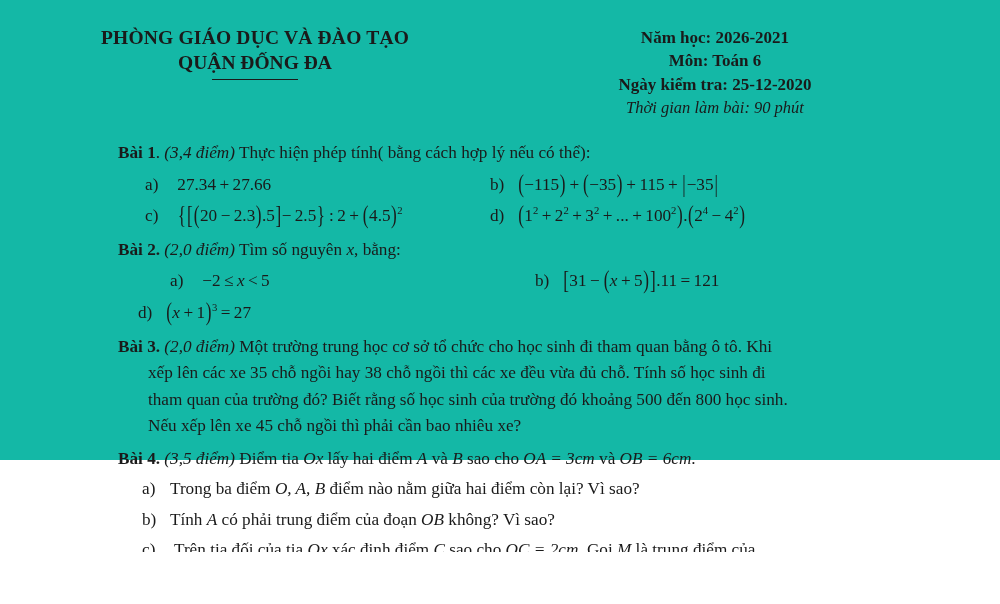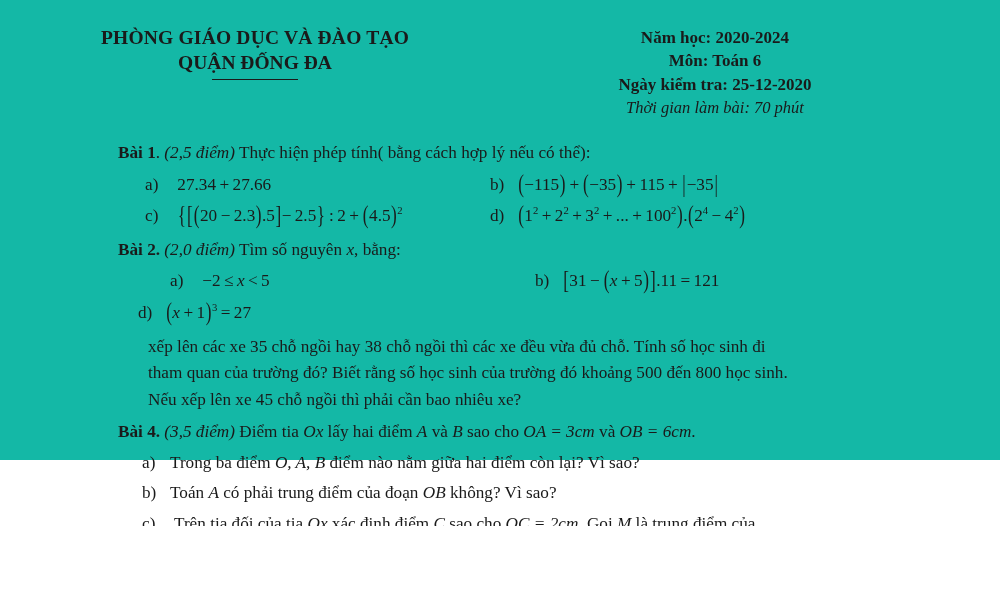--- a/index.html
+++ b/index.html
@@ -179,33 +179,33 @@
     <div class="hdr-left">
       <div class="hdr-line1">PHÒNG GIÁO DỤC VÀ ĐÀO TẠO</div>
       <div>
         <span class="hdr-line2">
           <span>QUẬN ĐỐNG ĐA</span>
           <span class="hdr-underline"></span>
         </span>
       </div>
     </div>
     <div class="hdr-right">
-      <div class="hdr-sub">Năm học: 2020-2024</div>
+      <div class="hdr-sub">Năm học: 2026-2021</div>
       <div class="hdr-sub">Môn: Toán 6</div>
       <div class="hdr-sub">Ngày kiểm tra: 25-12-2020</div>
-      <div class="hdr-ital">Thời gian làm bài: 70 phút</div>
+      <div class="hdr-ital">Thời gian làm bài: 90 phút</div>
     </div>
   </div>
 
   <div class="content">
 
     <div class="prob">
       <div class="prob-head">
         <span class="blab">Bài 1</span><span>.</span>
-        <span class="pts">(2,5 điểm)</span>
+        <span class="pts">(3,4 điểm)</span>
         <span>Thực hiện phép tính( bằng cách hợp lý nếu có thể):</span>
       </div>
 
       <div class="row2">
         <div class="col-a ind-1">
           <span class="lett-w">a)</span>
           <span class="m mn">27.34 + 27.66</span>
         </div>
         <div class="col-b">
           <span class="lett">b)</span>
@@ -246,20 +246,25 @@
 
       <div class="row2">
         <div class="col-b" style="padding-left:20px;">
           <span class="lett">d)</span>
           <span class="m mn"><span class="par">(</span><span class="m">x</span> + 1<span class="par">)</span><sup>3</sup> = 27</span>
         </div>
       </div>
     </div>
 
     <div class="prob" style="margin-top:10px;">
+      <div class="ptext">
+        <span class="blab">Bài 3.</span>
+        <span class="pts">(2,0 điểm)</span>
+        <span>Một trường trung học cơ sở tổ chức cho học sinh đi tham quan bằng ô tô. Khi</span>
+      </div>
       <div class="ptext wrapline">xếp lên các xe 35 chỗ ngồi hay 38 chỗ ngồi thì các xe đều vừa đủ chỗ. Tính số học sinh đi</div>
       <div class="ptext wrapline">tham quan của trường đó? Biết rằng số học sinh của trường đó khoảng 500 đến 800 học sinh.</div>
       <div class="ptext wrapline">Nếu xếp lên xe 45 chỗ ngồi thì phải cần bao nhiêu xe?</div>
     </div>
 
     <div class="prob" style="margin-top:8px;">
       <div class="bai4line">
         <span class="blab">Bài 4.</span>
         <span class="pts">(3,5 điểm)</span>
         <span>Điểm tia</span>
@@ -279,21 +284,21 @@
         <span>
           <span>Trong ba điểm</span>
           <span class="m">O, A, B</span>
           <span>điểm nào nằm giữa hai điểm còn lại? Vì sao?</span>
         </span>
       </div>
 
       <div class="sub4">
         <span class="lett-w">b)</span>
         <span>
-          <span>Toán</span>
+          <span>Tính</span>
           <span class="m">A</span>
           <span>có phải trung điểm của đoạn</span>
           <span class="m">OB</span>
           <span>không? Vì sao?</span>
         </span>
       </div>
 
       <div class="clip-last">
         <span>
           <span class="lett-w">c)</span>

